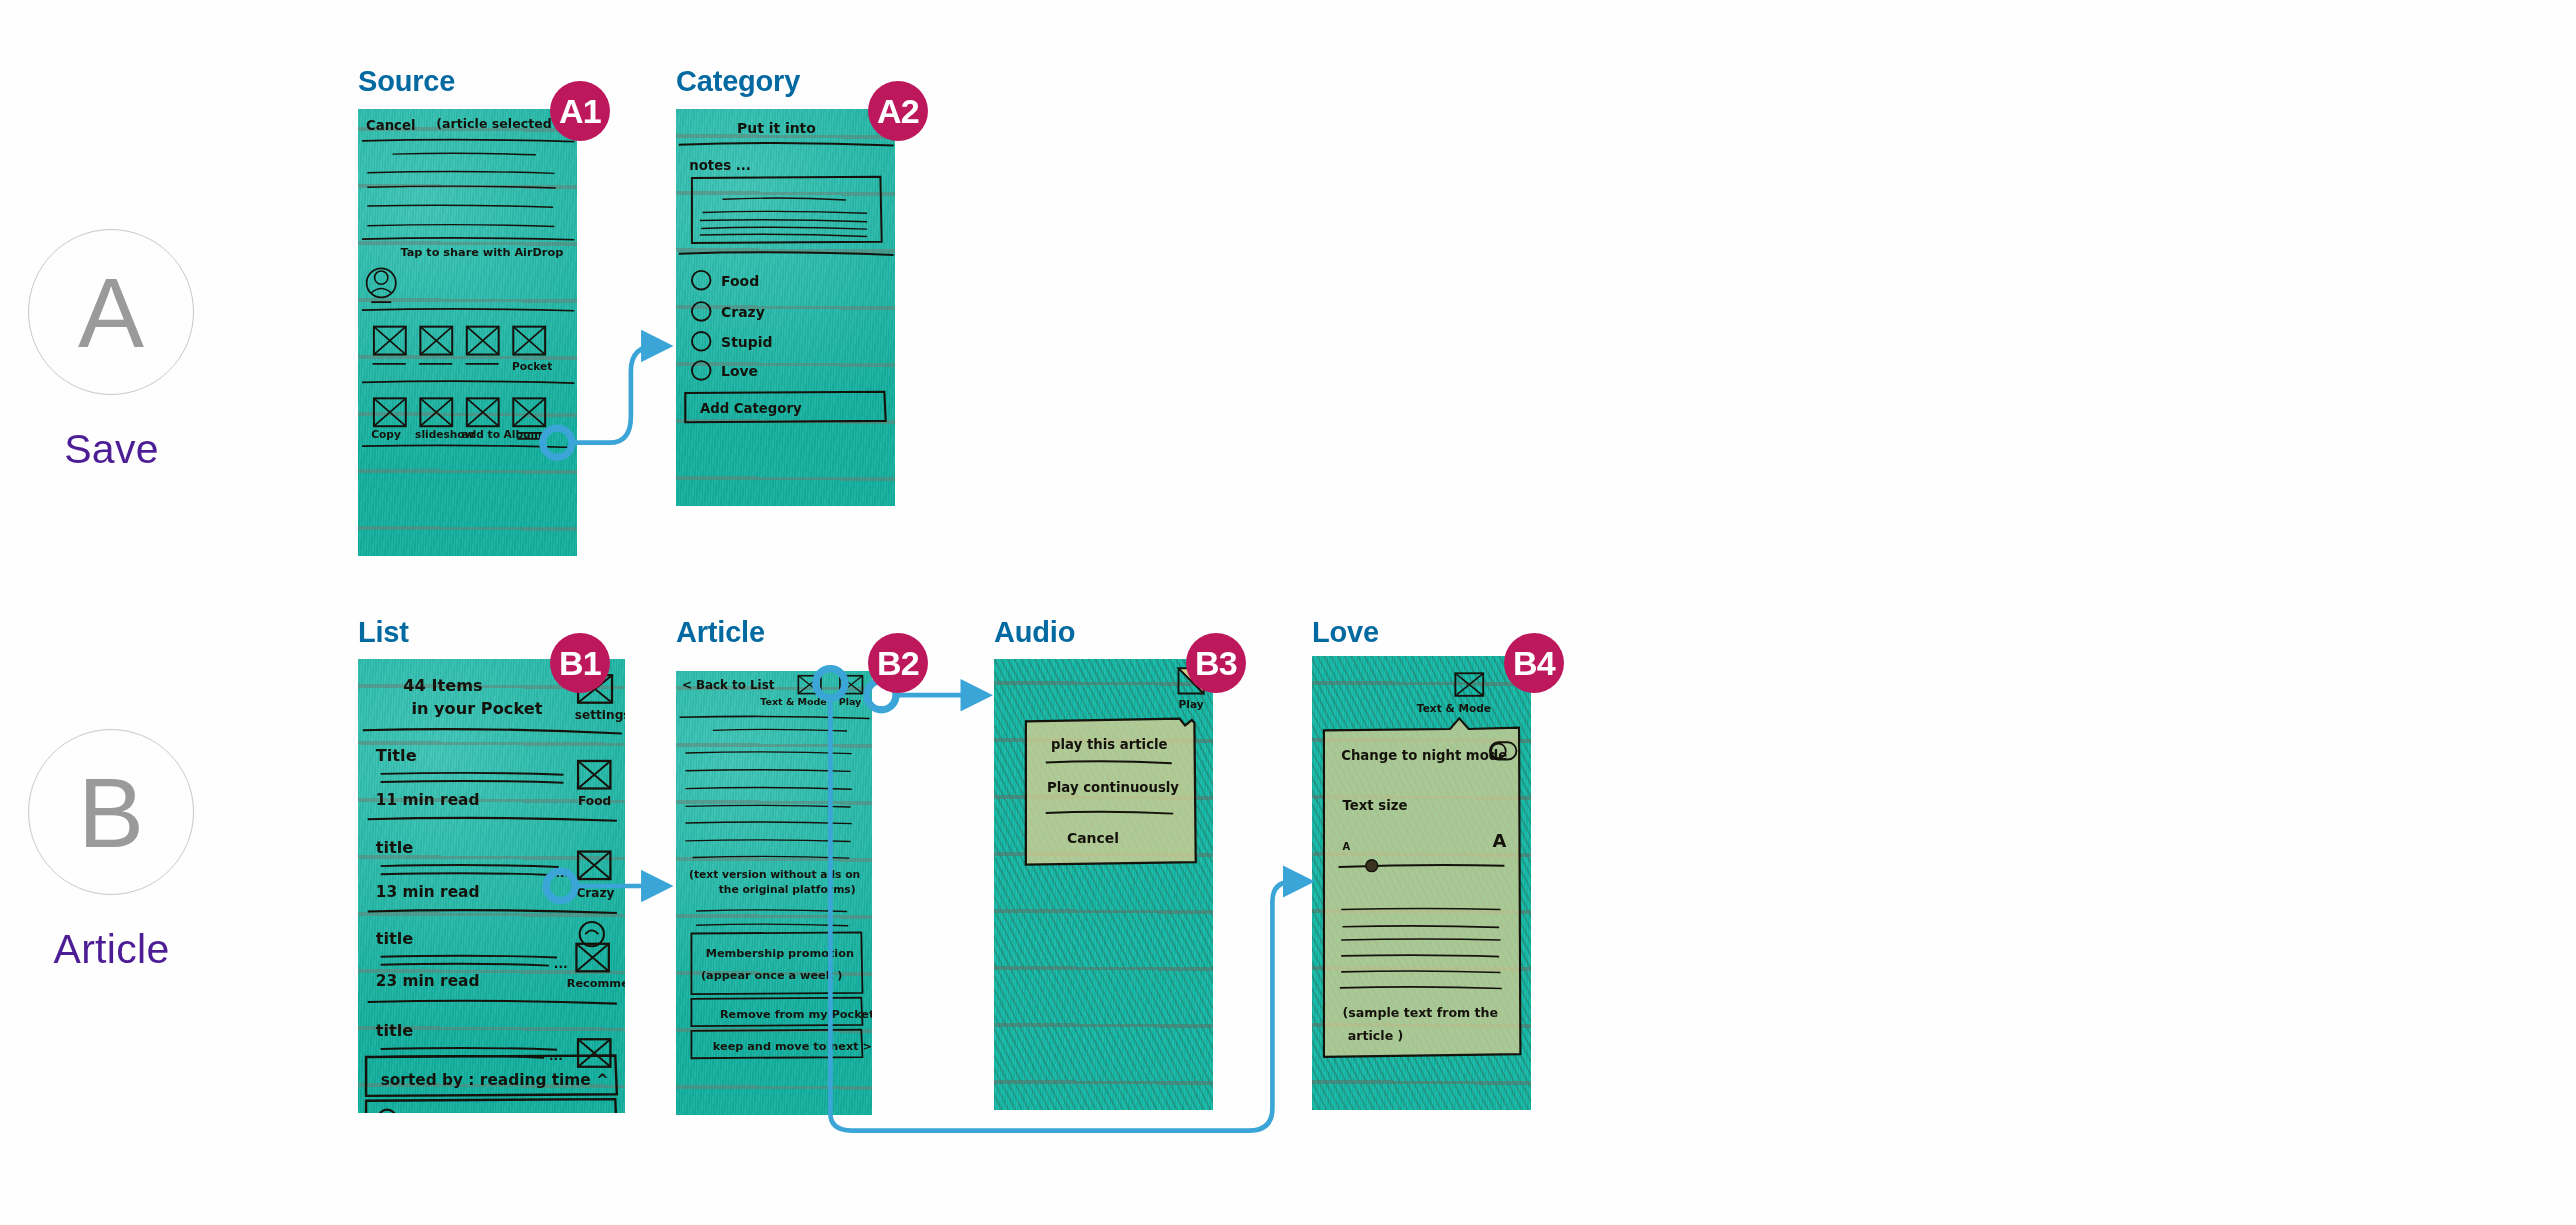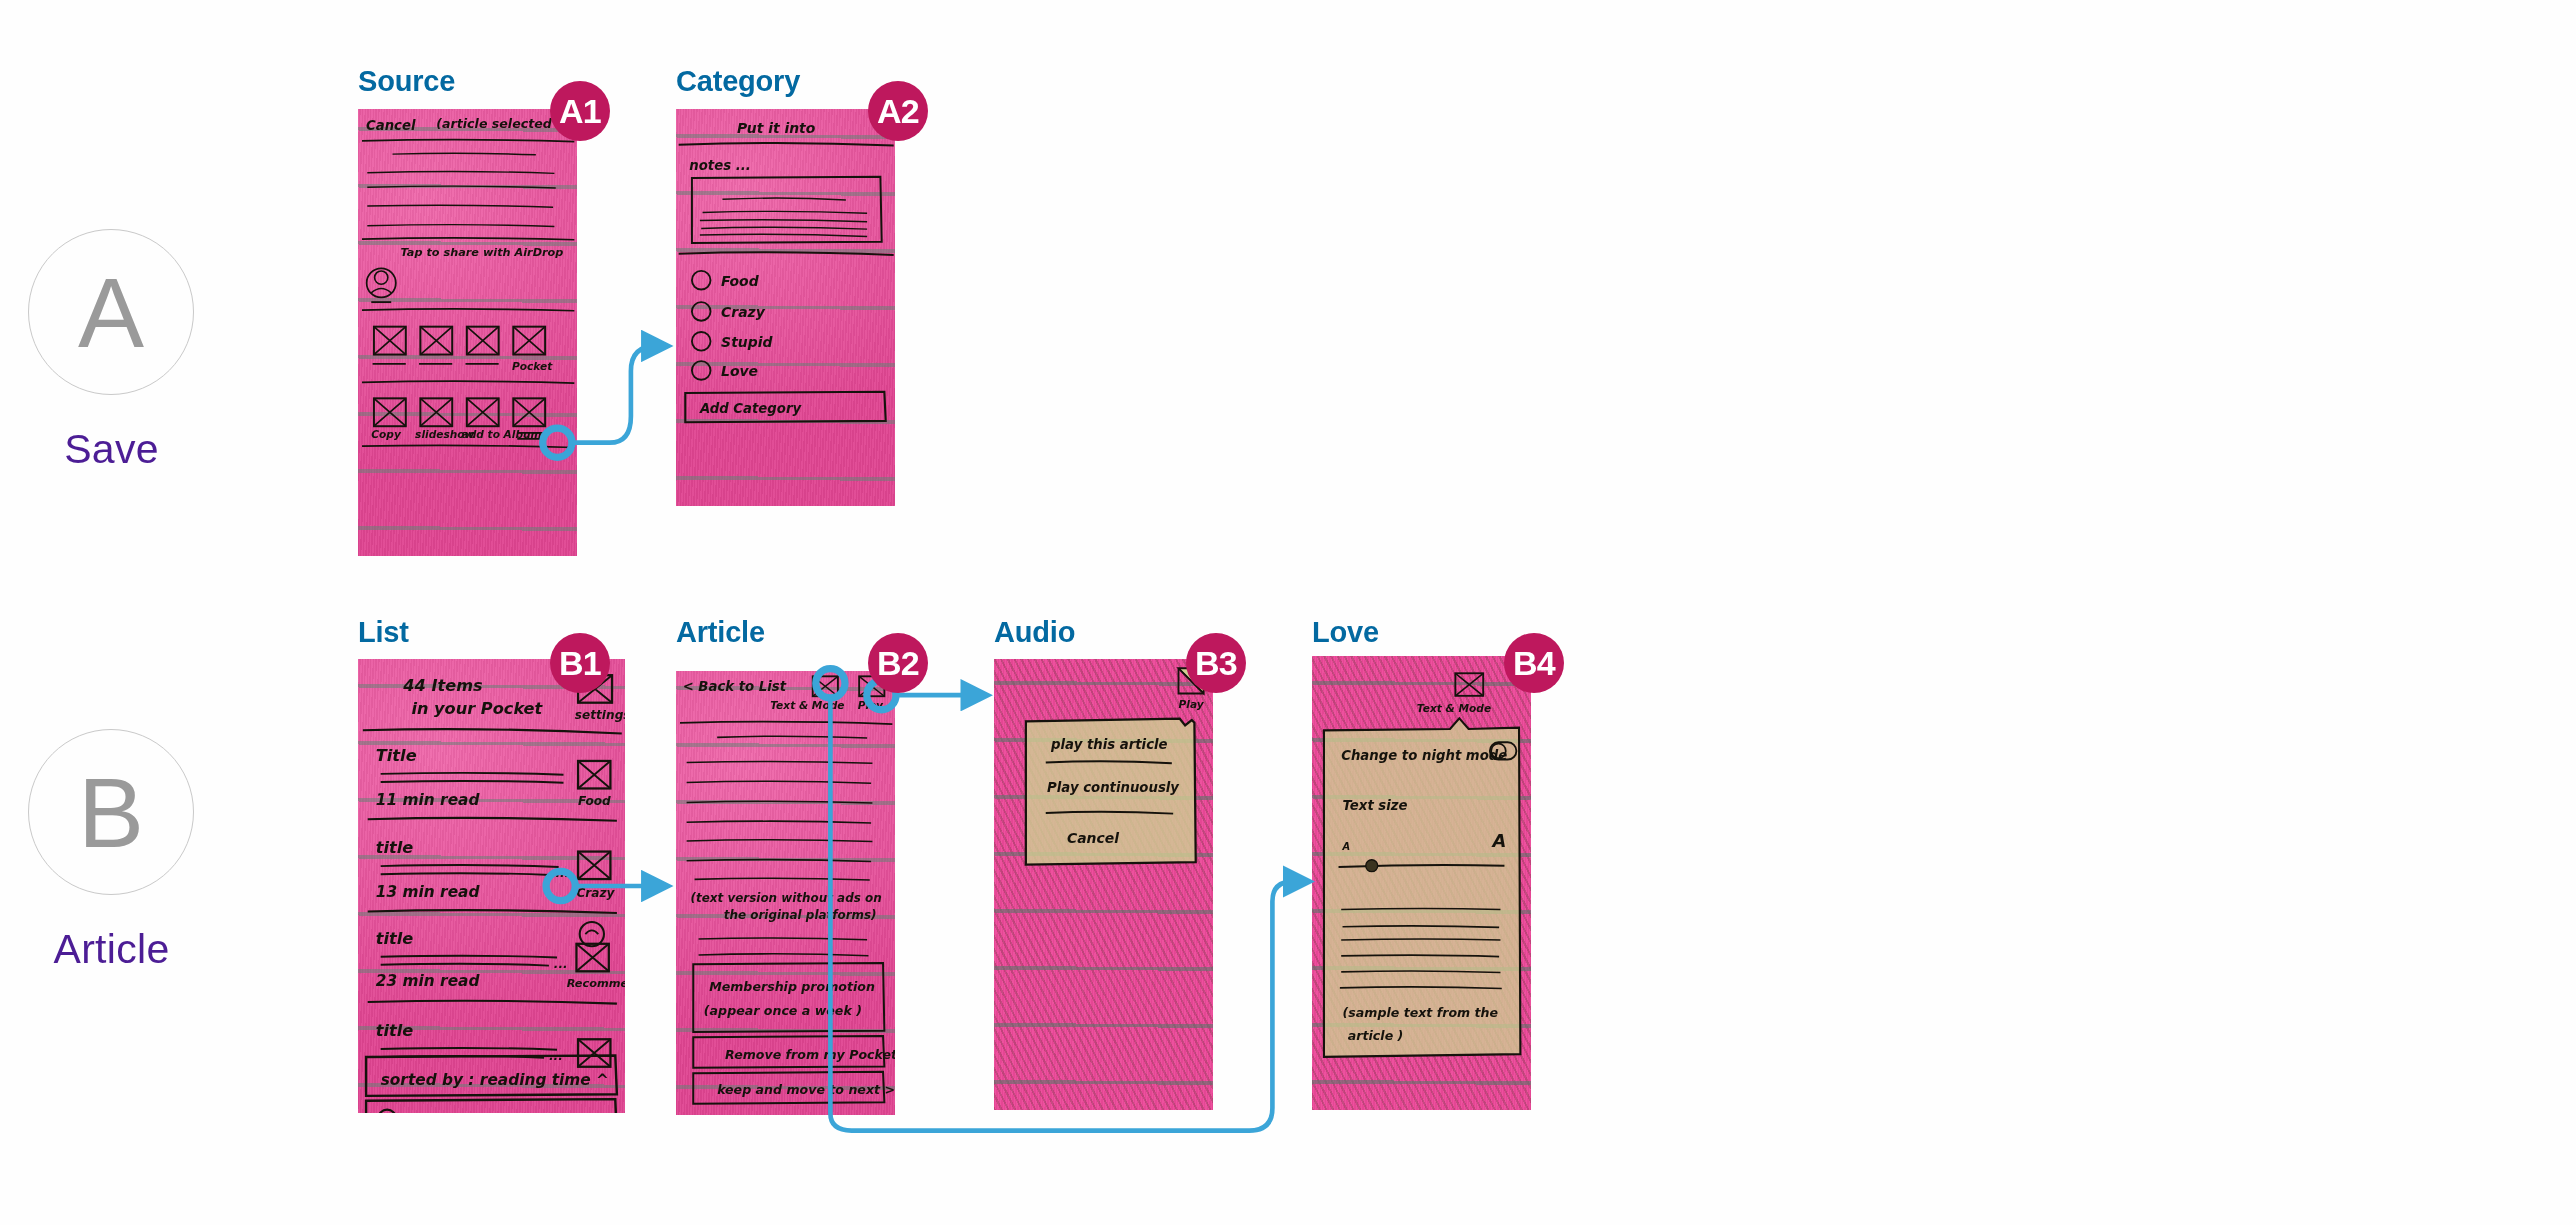--- a/index.html
+++ b/index.html
@@ -67,25 +67,24 @@
     display: flex;
     align-items: center;
     justify-content: center;
     z-index: 60;
     letter-spacing: -0.7px;
   }
 
   
   .note {
     position: absolute;
-    background-color: #ec4899;
+    background-color: #14b8a6;
     overflow: hidden;
     z-index: 10;
     box-shadow: 0 0 0 0 rgba(0,0,0,0);
-    font-style: italic;
   }
   
   .note .paper {
     position: absolute;
     inset: 0;
     background-image:
       repeating-linear-gradient(
         0.35deg,
         rgba(0,0,0,0) 0px,
         rgba(0,0,0,0) 26.5px,
@@ -384,21 +383,21 @@
         <g>
           <circle cx="36" cy="568" r="11" stroke="#15120c" stroke-width="2.6" fill="none"></circle>
           <path d="M44 577 l8 9" stroke="#15120c" stroke-width="2.6"></path>
         </g>
         <text class="hw" x="62" y="578" font-size="20">Search</text>
       </g>
     </svg>
   </div>
   <div class="step-badge" style="left:550px; top:633px;">B1</div>
 
-  <div class="note" style="left:676px; top:671px; width:219px; height:444px;">
+  <div class="note" style="left:676px; top:671px; width:196px; height:444px;">
     <div class="paper"></div>
     <svg class="sketch" viewBox="0 0 330 670">
 
       <text class="hw" x="10" y="30" font-size="20">&lt; Back to List</text>
       <g>
         <rect x="206" y="8" width="38" height="30" stroke="#15120c" stroke-width="2.8" fill="none"></rect>
         <path d="M206 8 L244 38 M244 8 L206 38" stroke="#15120c" stroke-width="2.2"></path>
         <text class="hw" x="142" y="58" font-size="16">Text &amp; Mode</text>
       </g>
       <g>

